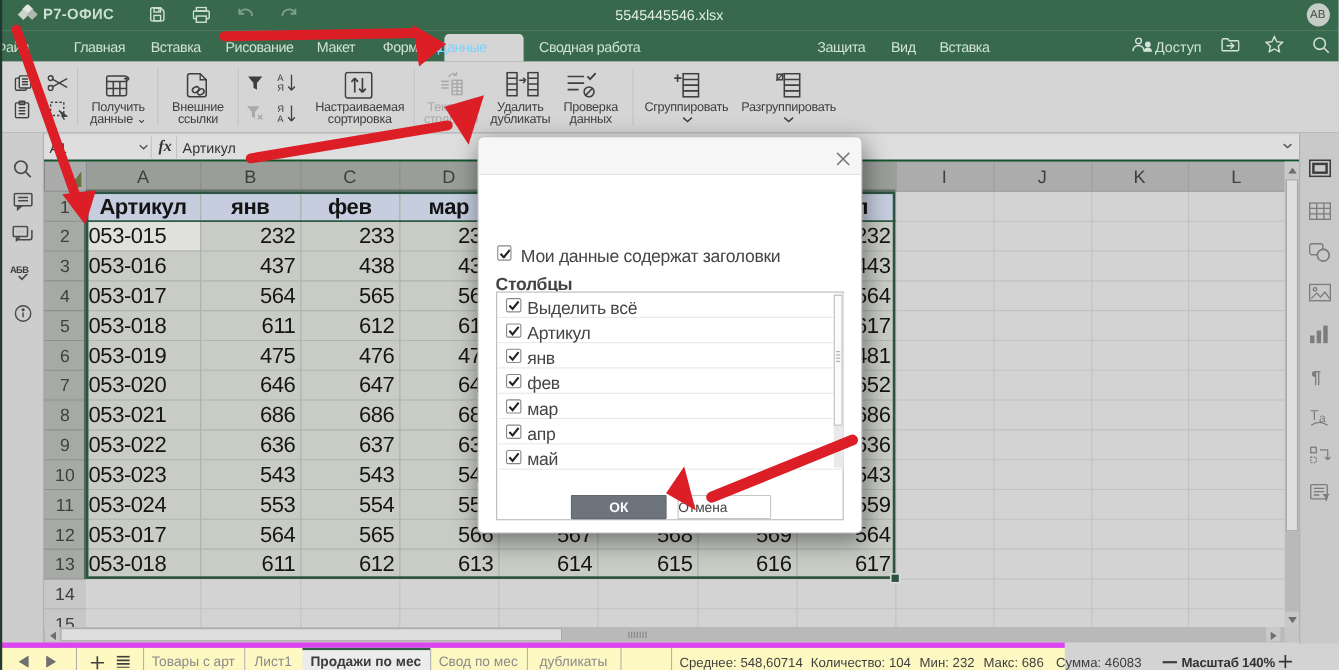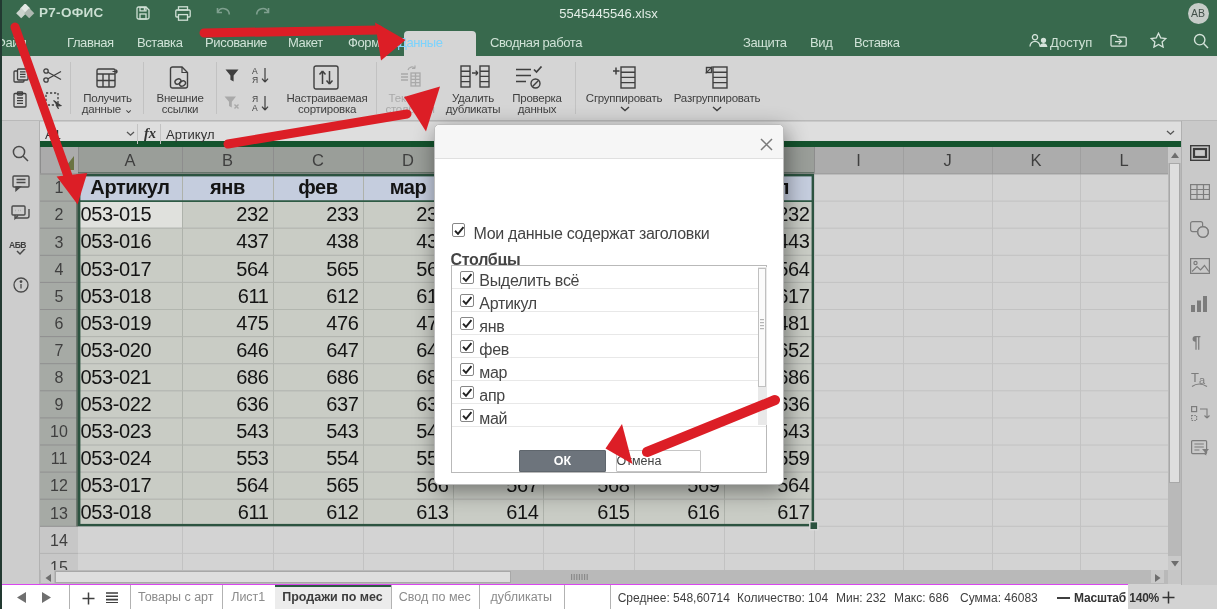--- a/index.html
+++ b/index.html
@@ -4,26 +4,26 @@
 html,body{width:1217px;height:609px;overflow:hidden}
 body{font-family:"Liberation Sans",sans-serif;position:relative;background:#d3d3d3}
 .abs{position:absolute}
 .topbar{left:0;top:0;width:1217px;height:28px;background:#38694d}
 .menubar{left:0;top:28px;width:1217px;height:28px;background:#38694d}
 .tab{position:absolute;top:0;height:28px;line-height:29px;font-size:13px;color:#cfe2d6;letter-spacing:-0.4px}
 .wtab{position:absolute;left:404px;top:2.5px;width:72px;height:25.5px;background:#d5d5d5;border-radius:4px 4px 0 0}
 .toolbar{left:0;top:56px;width:1217px;height:65px;background:#d5d5d5;border-bottom:1px solid #b9b9b9}
 .tsep{position:absolute;top:6px;height:52px;width:1px;background:#c2c2c2}
 .tlabel{position:absolute;font-size:11.5px;color:#3f3f3f;text-align:center;line-height:11.3px;white-space:nowrap;transform:translateX(-50%);letter-spacing:-0.25px}
-.fbar{left:40px;top:121px;width:1141px;height:26px;background:#dedede;border-top:1px solid #c9c9c9;border-bottom:6px solid #14532d}
+.fbar{left:40px;top:121px;width:1141px;height:26px;background:#dedede;border-top:1px solid #c9c9c9;border-bottom:2px solid #14532d}
 .lsb{left:0;top:121px;width:40px;height:464px;background:#cdcdcd;border-right:1px solid #b2b2b2}
 .rsb{left:1181px;top:121px;width:36px;height:464px;background:#c9c9c9;border-left:1px solid #b0b0b0}
 .vsb{left:1168px;top:147px;width:13px;height:423px;background:#b9b9b9}
 .hsb{left:40px;top:570px;width:1128px;height:14px;background:#b9b9b9}
-.statusbar{left:0;top:584px;width:1128px;height:25px;background:#ffffff;border-top:1px solid #d946ef}
+.statusbar{left:0;top:584px;width:968px;height:25px;background:#fef9c3;border-top:5px solid #d946ef}
 .ssep{position:absolute;top:0;height:25px;width:1px;background:#b2b2b2}
 .stab{position:absolute;top:0;height:25px;line-height:25px;font-size:12.5px;color:#8b8b8b;text-align:center}
 .sstat{position:absolute;top:0;height:25px;line-height:26px;font-size:12px;color:#3f3f3f;white-space:nowrap}
 .dlg{left:433.5px;top:123.5px;width:350px;height:361px;background:#fff;border:1px solid #bdbdbd;border-radius:5px;box-shadow:2px 6px 22px rgba(0,0,0,.45);z-index:40;overflow:hidden}
 .dhead{position:absolute;left:0;top:0;width:100%;height:34px;background:#f6f6f6;border-bottom:1px solid #e0e0e0;border-radius:5px 5px 0 0}
 .dtitle{position:absolute;left:0;top:0;width:100%;text-align:center;line-height:35px;font-size:13.5px;font-weight:bold;color:#404040}
 .dtext{position:absolute;left:16px;top:47px;width:332px;font-size:11.4px;color:#444;line-height:14.8px;letter-spacing:-0.3px;white-space:nowrap}
 .cb{position:absolute;width:13.5px;height:13.5px;background:#fff;border:1px solid #878787;border-radius:2px}
 .dlab{position:absolute;font-size:16px;color:#444;white-space:nowrap;letter-spacing:-0.3px}
 .dlist{position:absolute;left:16.3px;top:140.8px;width:316.4px;height:208px;background:#fff;border:1px solid #b9b9b9}

